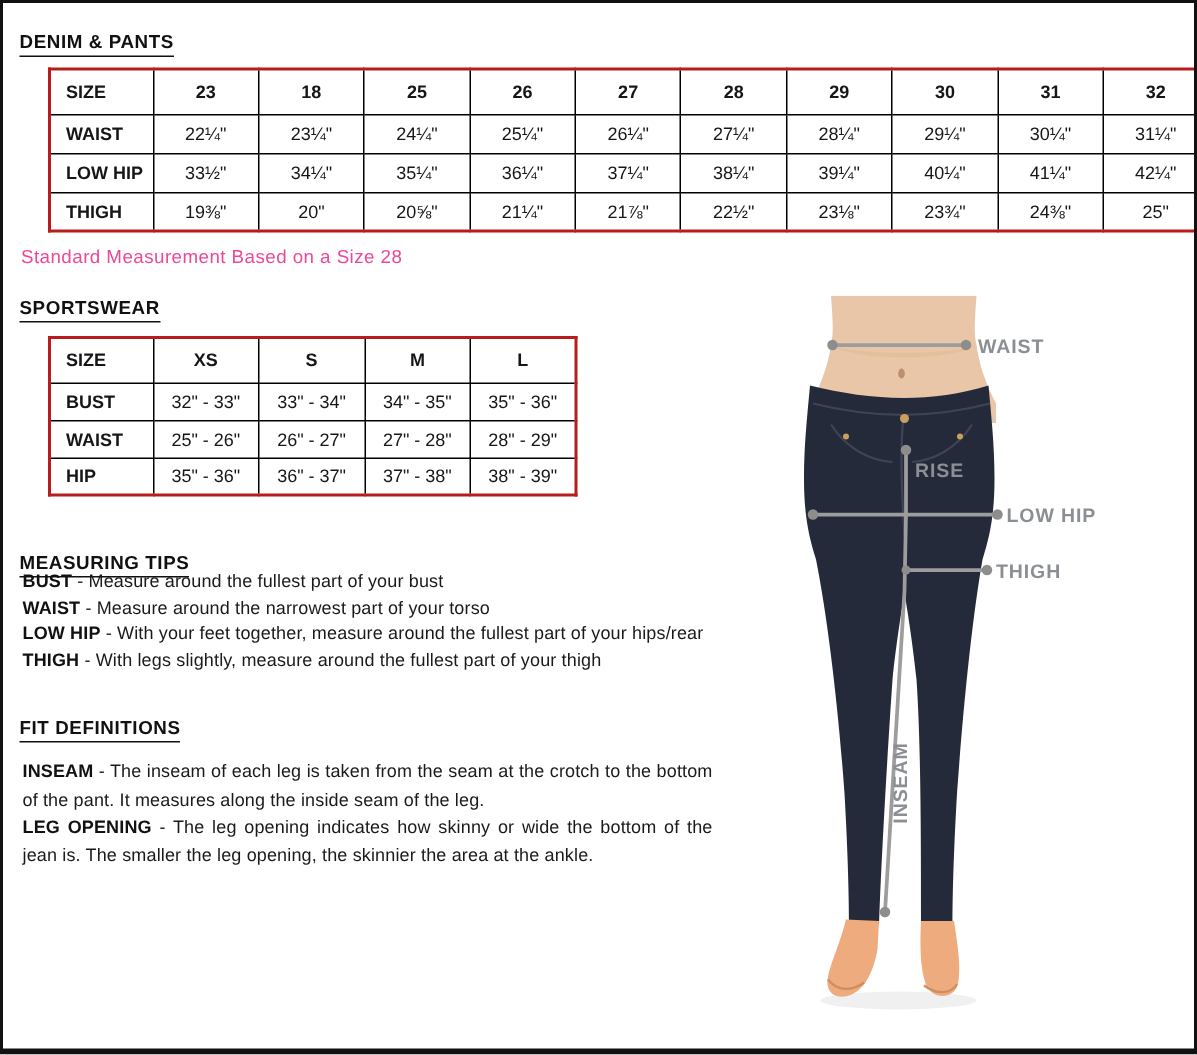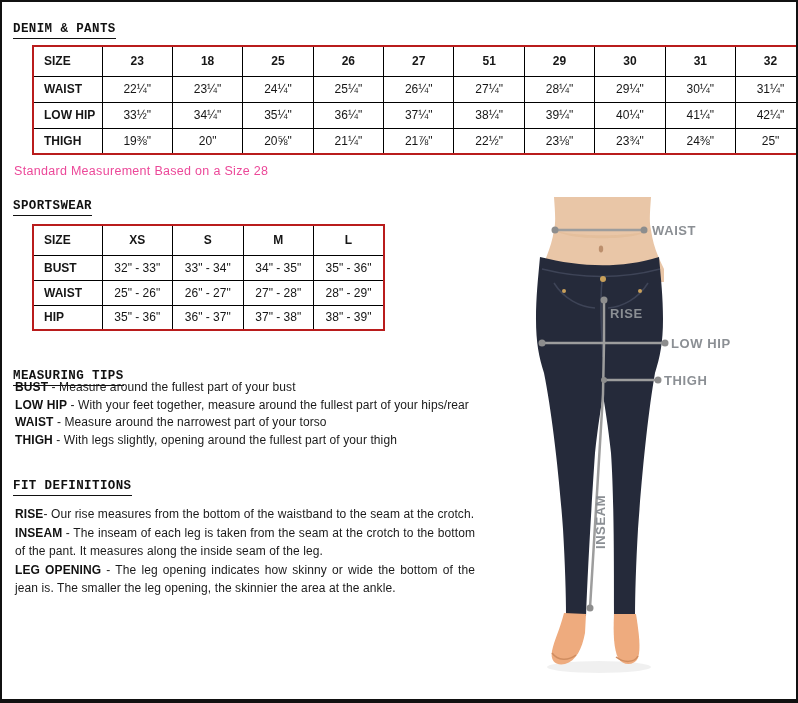--- a/index.html
+++ b/index.html
@@ -5,21 +5,21 @@
   * { margin:0; padding:0; box-sizing:border-box; }
   html,body { background:#fff; }
   body { font-family:"Liberation Sans", sans-serif; color:#1a1a1a; }
 
   .page {
     position:relative; width:798px; height:703px; background:#fff;
     border:2px solid #111; border-bottom-width:4px; overflow:hidden;
   }
 
   .sec-title { position:absolute; font-size:12.5px; font-weight:bold; letter-spacing:.4px; color:#111; }
-  .sec-title span { border-bottom:1.5px solid #111; padding-bottom:2px; display:inline-block;font-family:Liberation Mono, monospace; }
+  .sec-title span { border-bottom:1.5px solid #111; padding-bottom:2px; display:inline-block; }
   .t1 { left:11px; top:19px; }
   .t2 { left:11px; top:196px; }
   .t3 { left:11px; top:344px;margin-top:22px; }
   .t4 { left:11px; top:476px; }
 
   table.tbl { position:absolute; border-collapse:collapse; table-layout:fixed; border:2px solid #b91c1c;margin-left:19px; }
   .tbl td { border:1px solid #000; text-align:center; font-size:12px; vertical-align:middle; color:#161616; }
   .tbl td.lbl { text-align:left; padding-left:10px; font-weight:bold; font-size:12px; }
   .tbl tr.hdr td { font-weight:bold; }
 
@@ -61,21 +61,21 @@
         <col span="10">
       </colgroup>
     <tbody>
       <tr class="hdr">
         <td class="lbl">SIZE</td>
         <td>23</td>
         <td>18</td>
         <td>25</td>
         <td>26</td>
         <td>27</td>
-        <td>51</td>
+        <td>28</td>
         <td>29</td>
         <td>30</td>
         <td>31</td>
         <td>32</td>
       </tr>
       <tr>
         <td class="lbl">WAIST</td>
         <td>22¼"</td>
         <td>23¼"</td>
         <td>24¼"</td>
@@ -154,29 +154,28 @@
         <td>37" - 38"</td>
         <td>38" - 39"</td>
       </tr>
     </tbody>
   </table>
 
   <div class="sec-title t3"><span>MEASURING TIPS</span></div>
 
   <div class="tips">
     <div class="tip"><b>BUST</b><span> - Measure around the fullest part of your bust</span></div>
+    <div class="tip"><b>WAIST</b><span> - Measure around the narrowest part of your torso</span></div>
     <div class="tip"><b>LOW HIP</b><span> - With your feet together, measure around the fullest part of your hips/rear</span></div>
-    <div class="tip"><b>WAIST</b><span> - Measure around the narrowest part of your torso</span></div>
-    <div class="tip"><b>THIGH</b><span> - With legs slightly, opening around the fullest part of your thigh</span></div>
+    <div class="tip"><b>THIGH</b><span> - With legs slightly, measure around the fullest part of your thigh</span></div>
   </div>
 
   <div class="sec-title t4"><span>FIT DEFINITIONS</span></div>
 
   <div class="defs">
-    <p><b>RISE</b><span>- Our rise measures from the bottom of the waistband to the seam at the crotch.</span></p>
     <p><b>INSEAM</b><span> - The inseam of each leg is taken from the seam at the crotch to the bottom of the pant. It measures along the inside seam of the leg.</span></p>
     <p><b>LEG OPENING</b><span> - The leg opening indicates how skinny or wide the bottom of the jean is. The smaller the leg opening, the skinnier the area at the ankle.</span></p>
   </div>
 
   <div class="figure">
     <svg width="298" height="485" viewBox="0 0 298 485">
 
       <ellipse cx="97" cy="470" rx="52" ry="6" fill="#000" opacity="0.06"></ellipse>
 
       <g>

